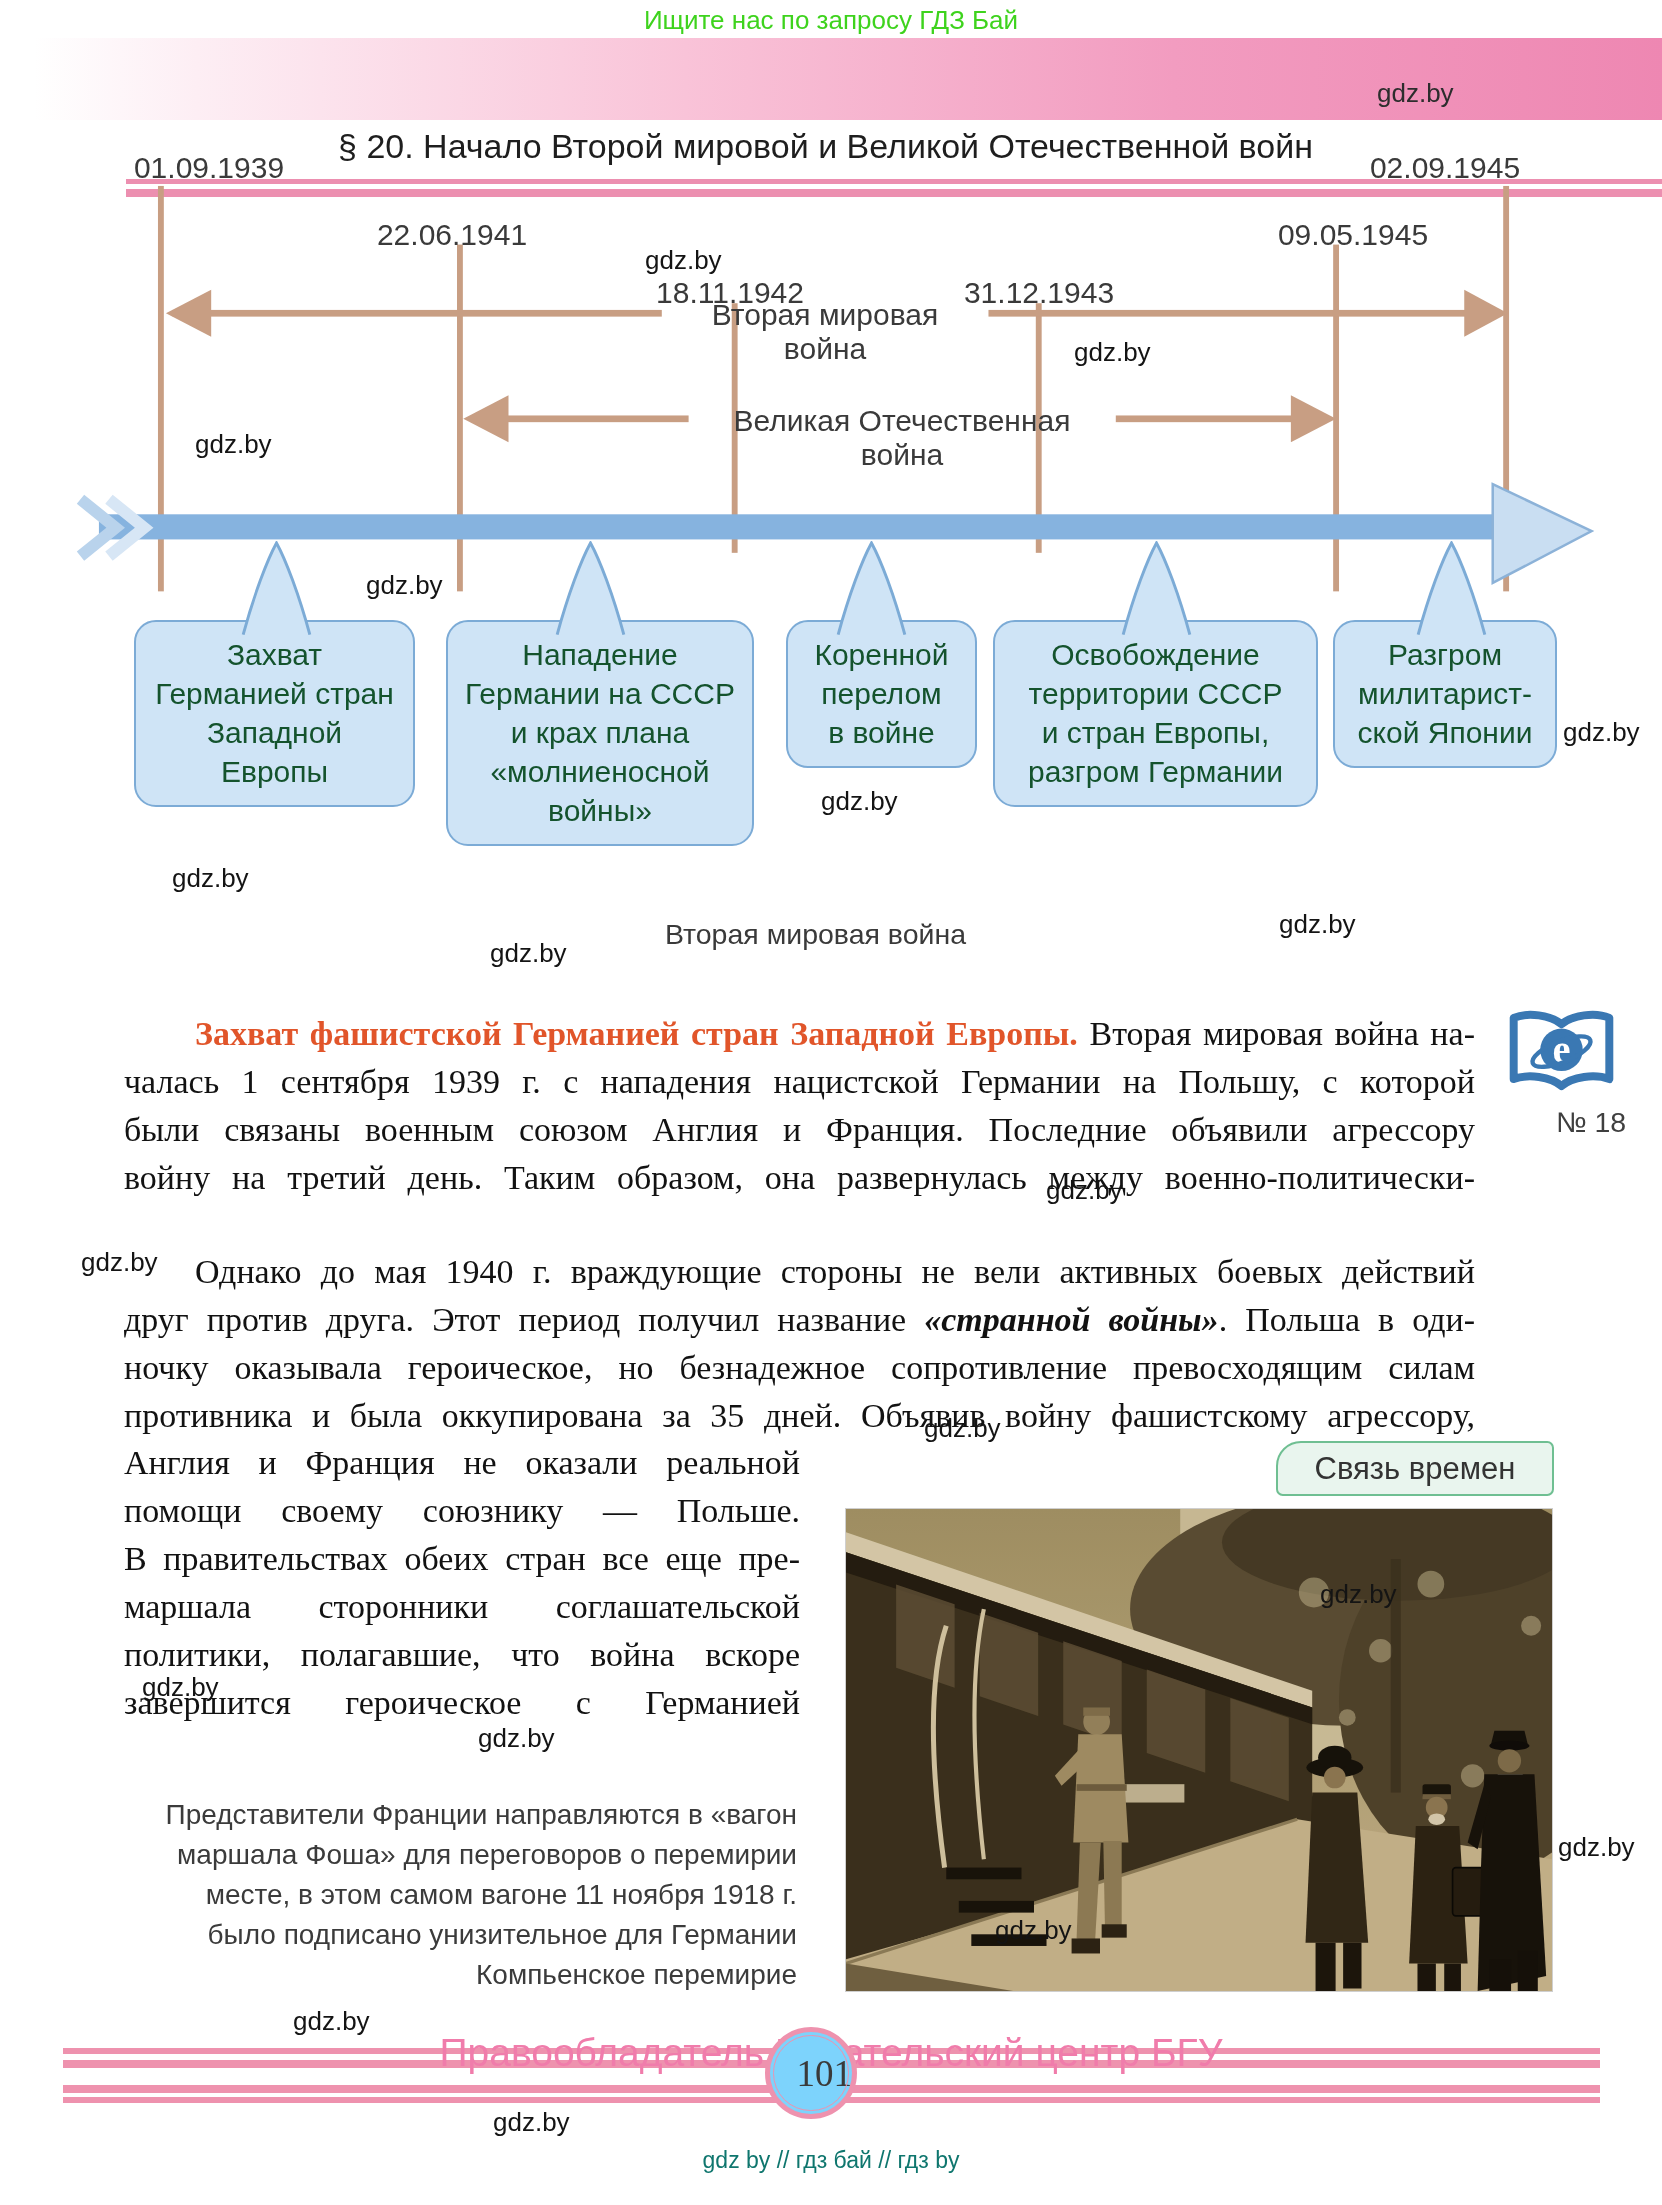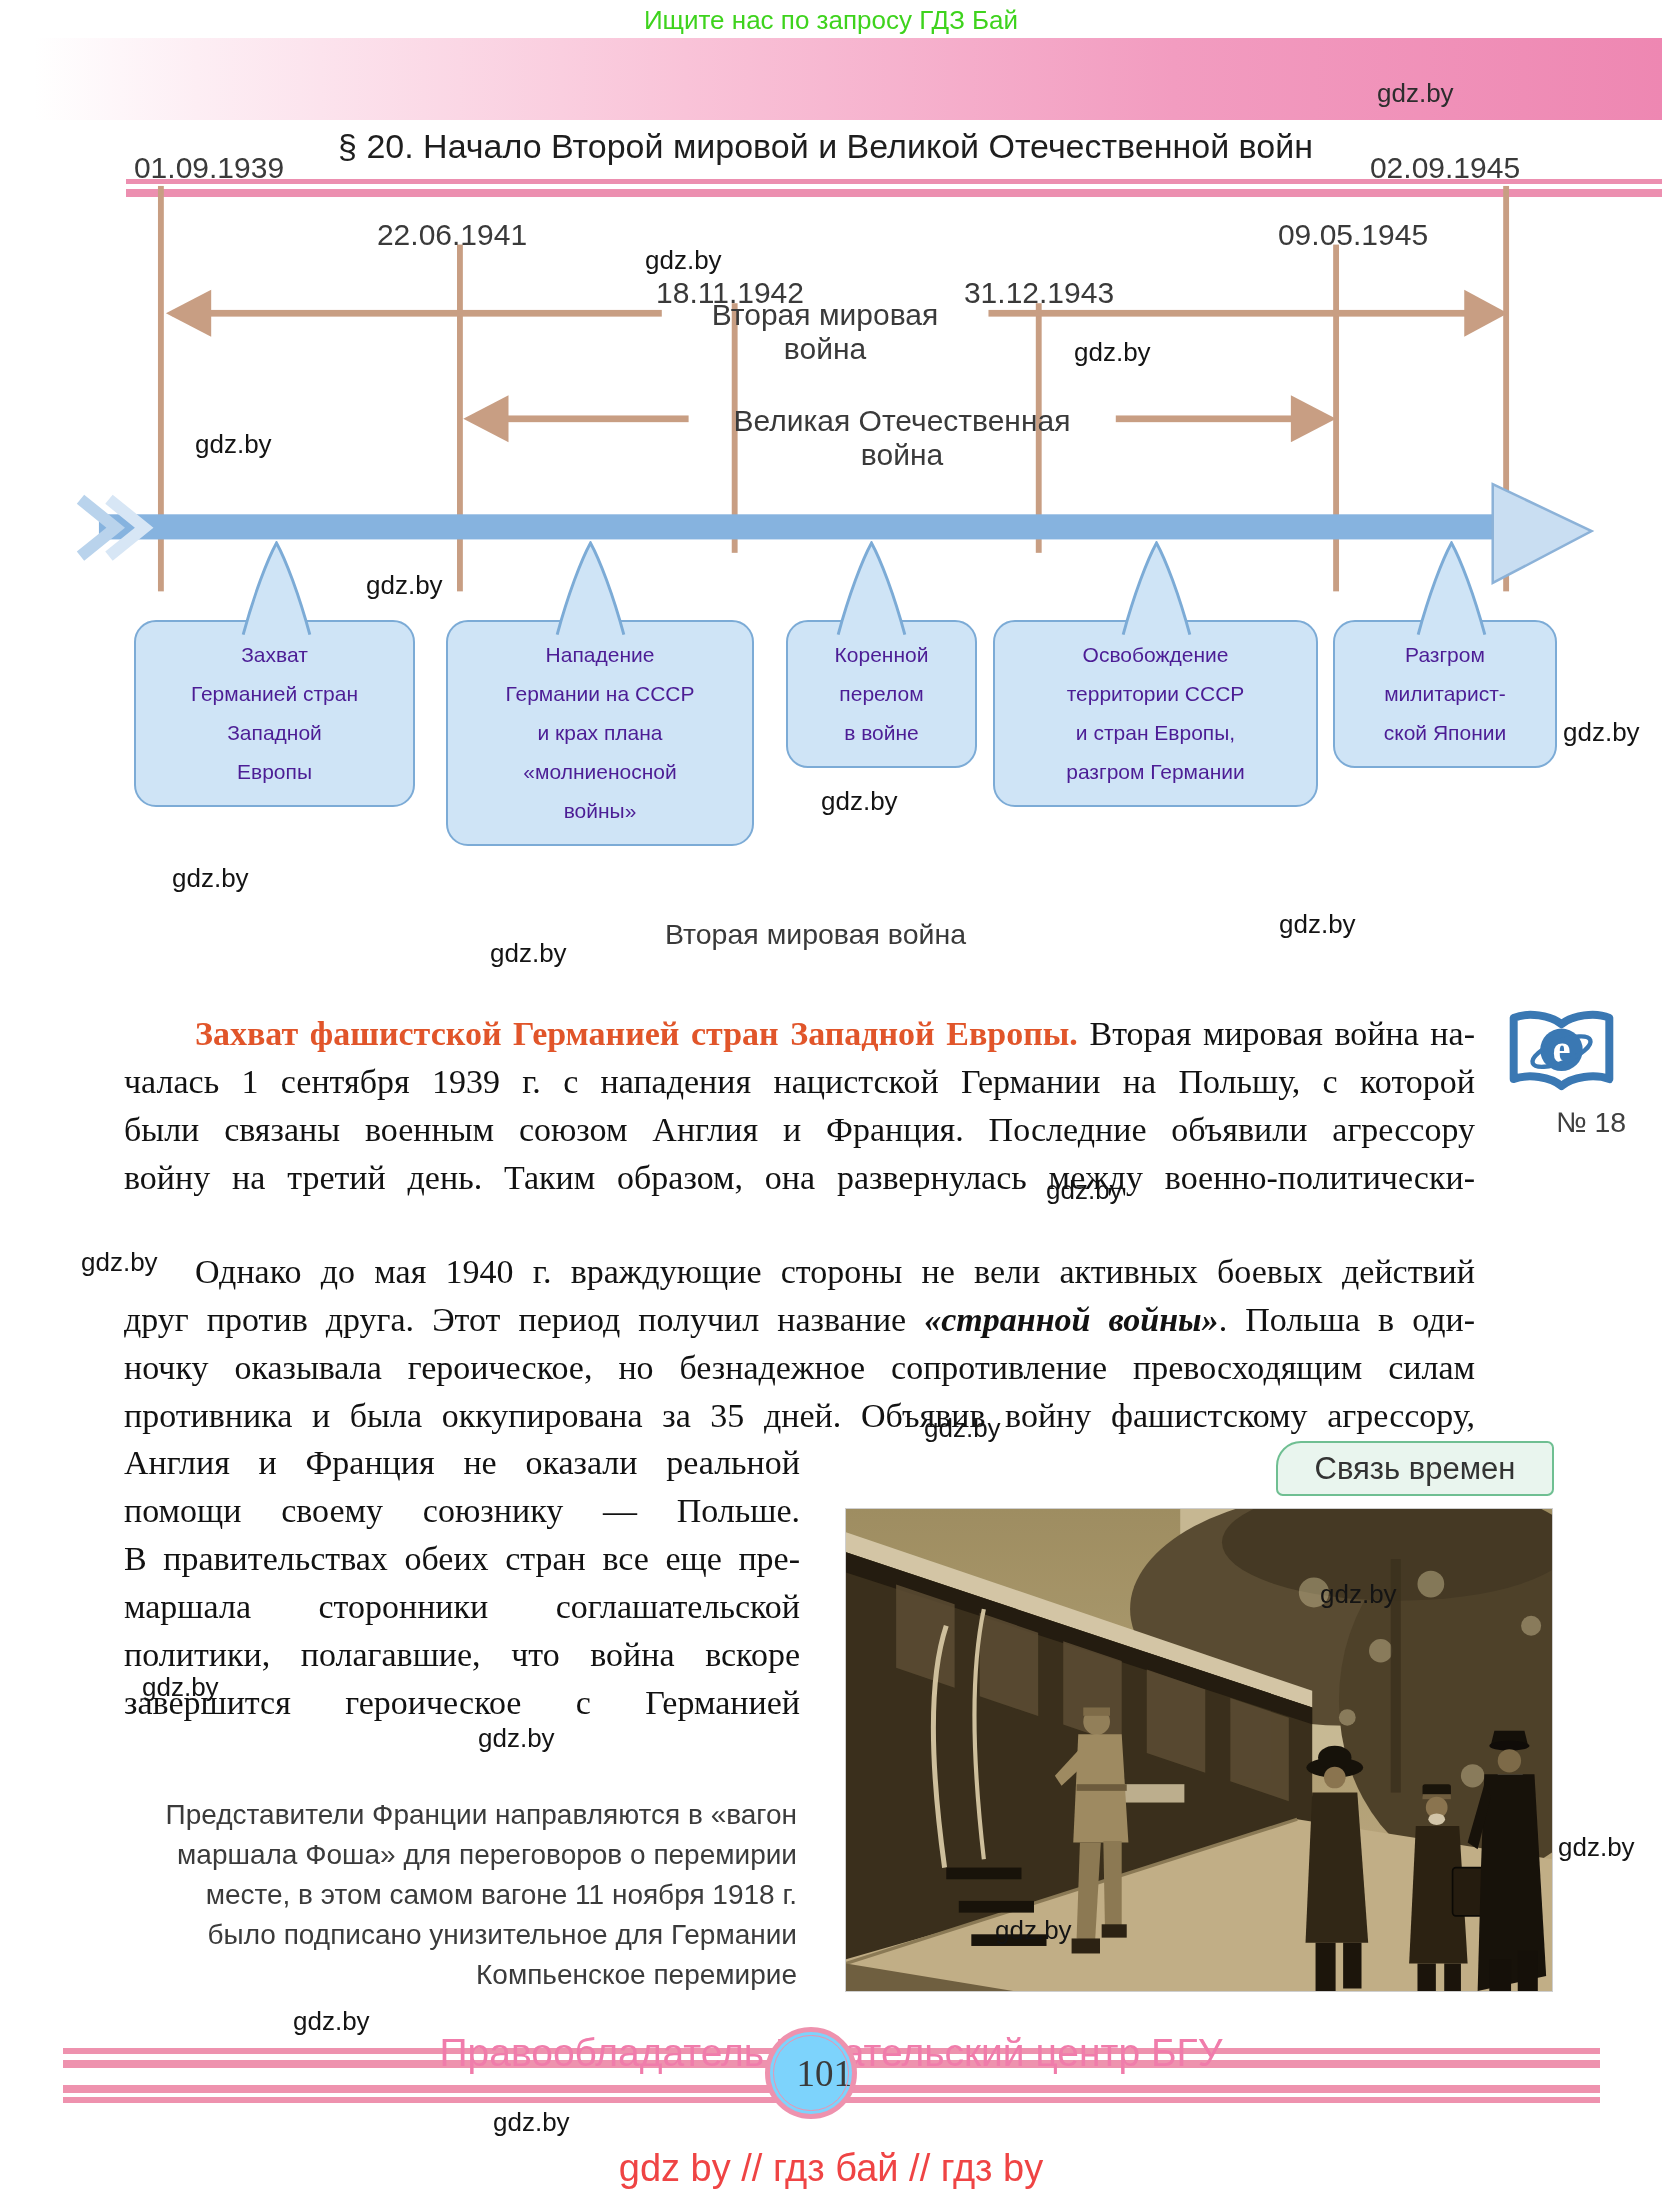--- a/index.html
+++ b/index.html
@@ -16,21 +16,21 @@
                 font-size:34px; font-weight:400; color:#1e1e1e; }
   .rule { position:absolute; left:126px; width:1537px; background:#ec8fb0; }
   .rule-a { top:179px; height:5px; }
   .rule-b { top:189px; height:7.5px; }
 
   
   .diagram-svg { position:absolute; left:0; top:0; width:1662px; height:846px; }
   .tl-date { position:absolute; width:184px; text-align:center; font-size:30px; color:#3a3a3a; }
   .tl-span-label { position:absolute; text-align:center; font-size:30px; color:#3a3a3a; }
   .event-box { position:absolute; top:620px; background:#cfe4f6; border:2.9px solid #7cabd6;
-               border-radius:22px; color:#4c1d95; font-size:21px; line-height:39px;
+               border-radius:22px; color:#14532d; font-size:30px; line-height:39px;
                text-align:center; padding:13.4px 6.7px; z-index:1; }
   .event-tail { position:absolute; top:541px; width:75px; height:94px; z-index:2; }
   .diagram-caption { position:absolute; left:648px; top:918px; width:335px; text-align:center;
                      font-size:28.5px; color:#3a3a3a; }
 
   
   .text-col { position:absolute; left:124px; width:1351px;
               font-family:"Liberation Serif", serif; font-size:34px; line-height:48px; color:#121212; }
   .narrow { width:676px; }
   .jline { text-align:justify; text-align-last:justify; }
@@ -59,21 +59,21 @@
   .fs1 { top:2048px; height:5.9px; } .fs2 { top:2060px; height:7.5px; }
   .fs3 { top:2085px; height:7.5px; } .fs4 { top:2097px; height:5.9px; }
   .copyright { position:absolute; left:0; top:2031px; width:1662px; text-align:center;
                font-size:39px; color:#f07cab; z-index:1; }
   .page-circle { position:absolute; left:765px; top:2027px; width:92px; height:92px;
                  background:#7dd3fc; border:5.9px solid #ee92ae; border-radius:50%; z-index:2;
                  display:flex; align-items:center; justify-content:flex-end; }
   .page-circle::before { content:""; position:absolute; inset:3.4px; border:1.7px solid #ee92ae; border-radius:50%; }
   .page-num { font-family:"Liberation Serif", serif; font-size:37px; color:#3a3a3a; }
   .footer-links { position:absolute; left:0; top:2147px; width:1662px; text-align:center;
-                  font-size:38px; color:#ef4444; z-index:1; cursor:pointer; }
+                  font-size:23px; color:#0f766e; z-index:1; cursor:pointer; }
 
   
   .wm { position:absolute; font-size:26px; color:#141414; z-index:5; white-space:nowrap; }
   .wm-bar { color:#2d2d2d; }
 </style>
 </head>
 <body>
 
 <div class="page">
 

